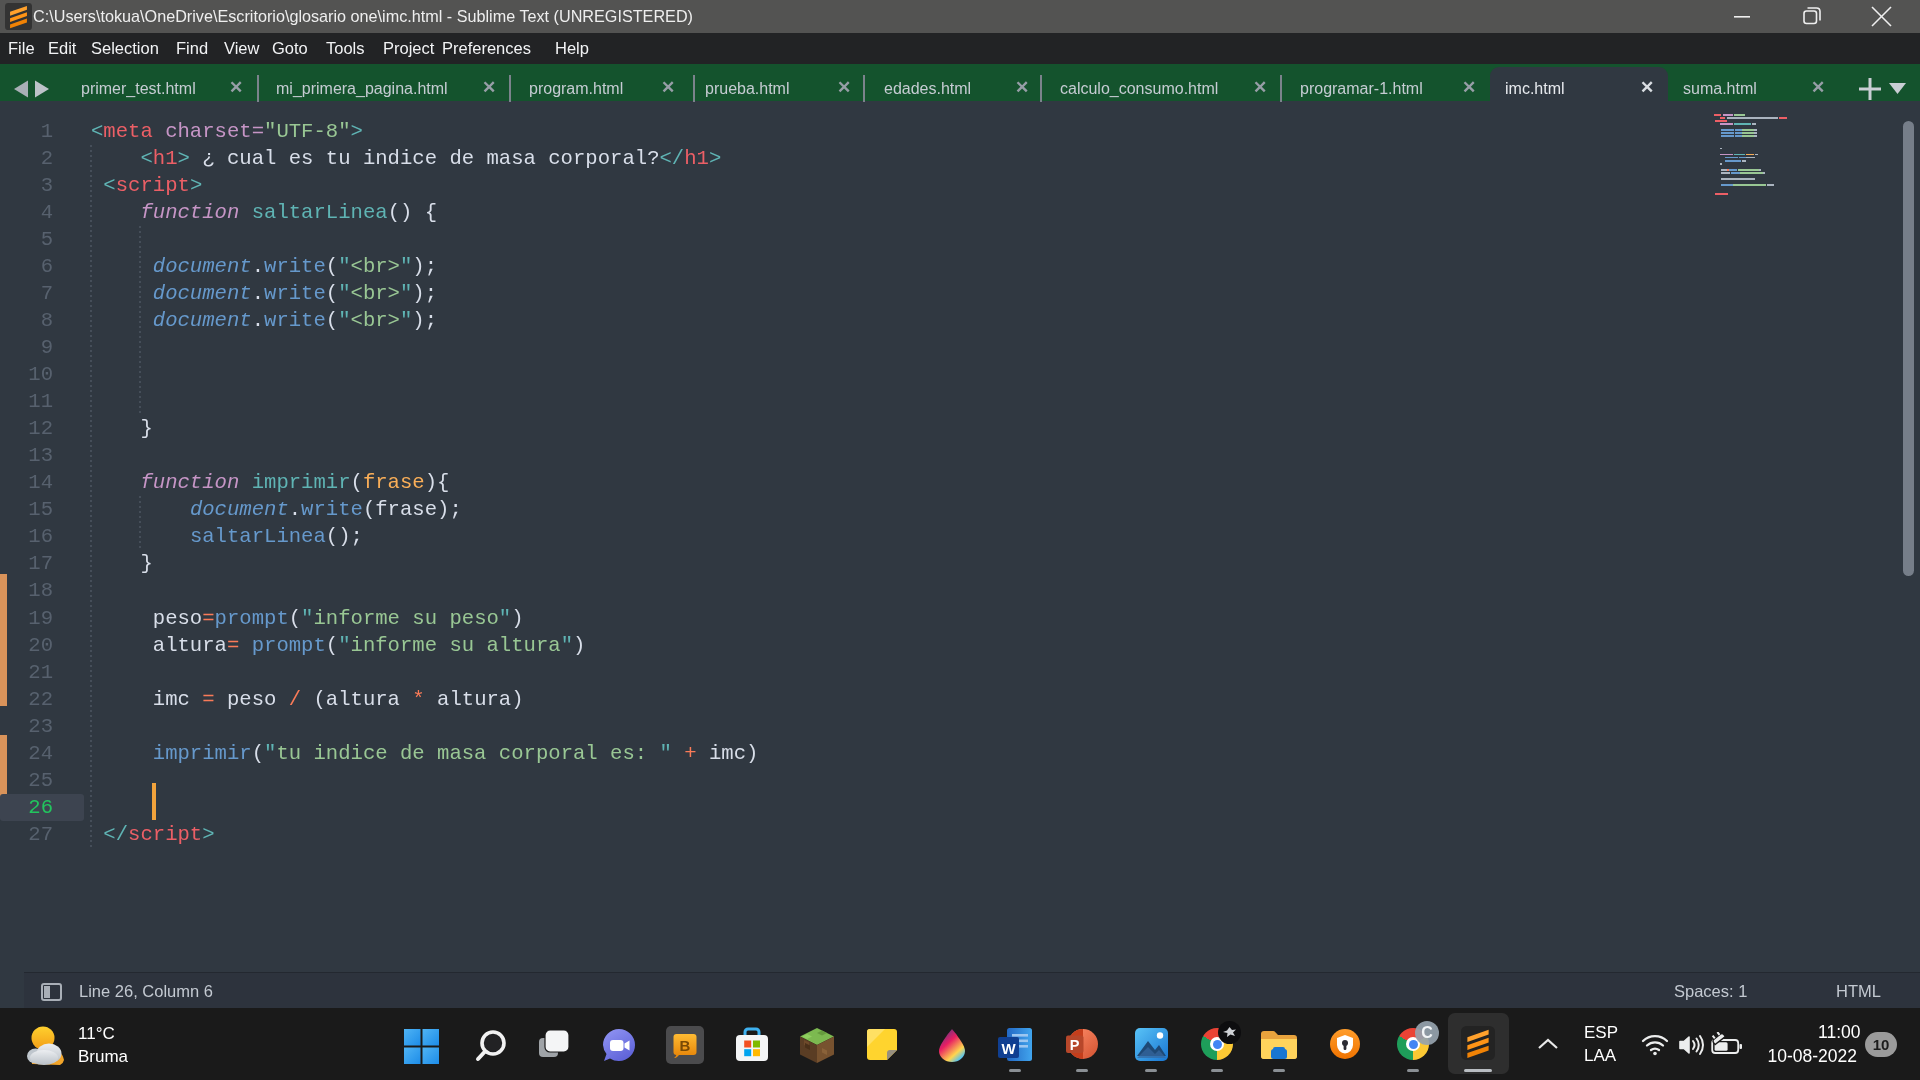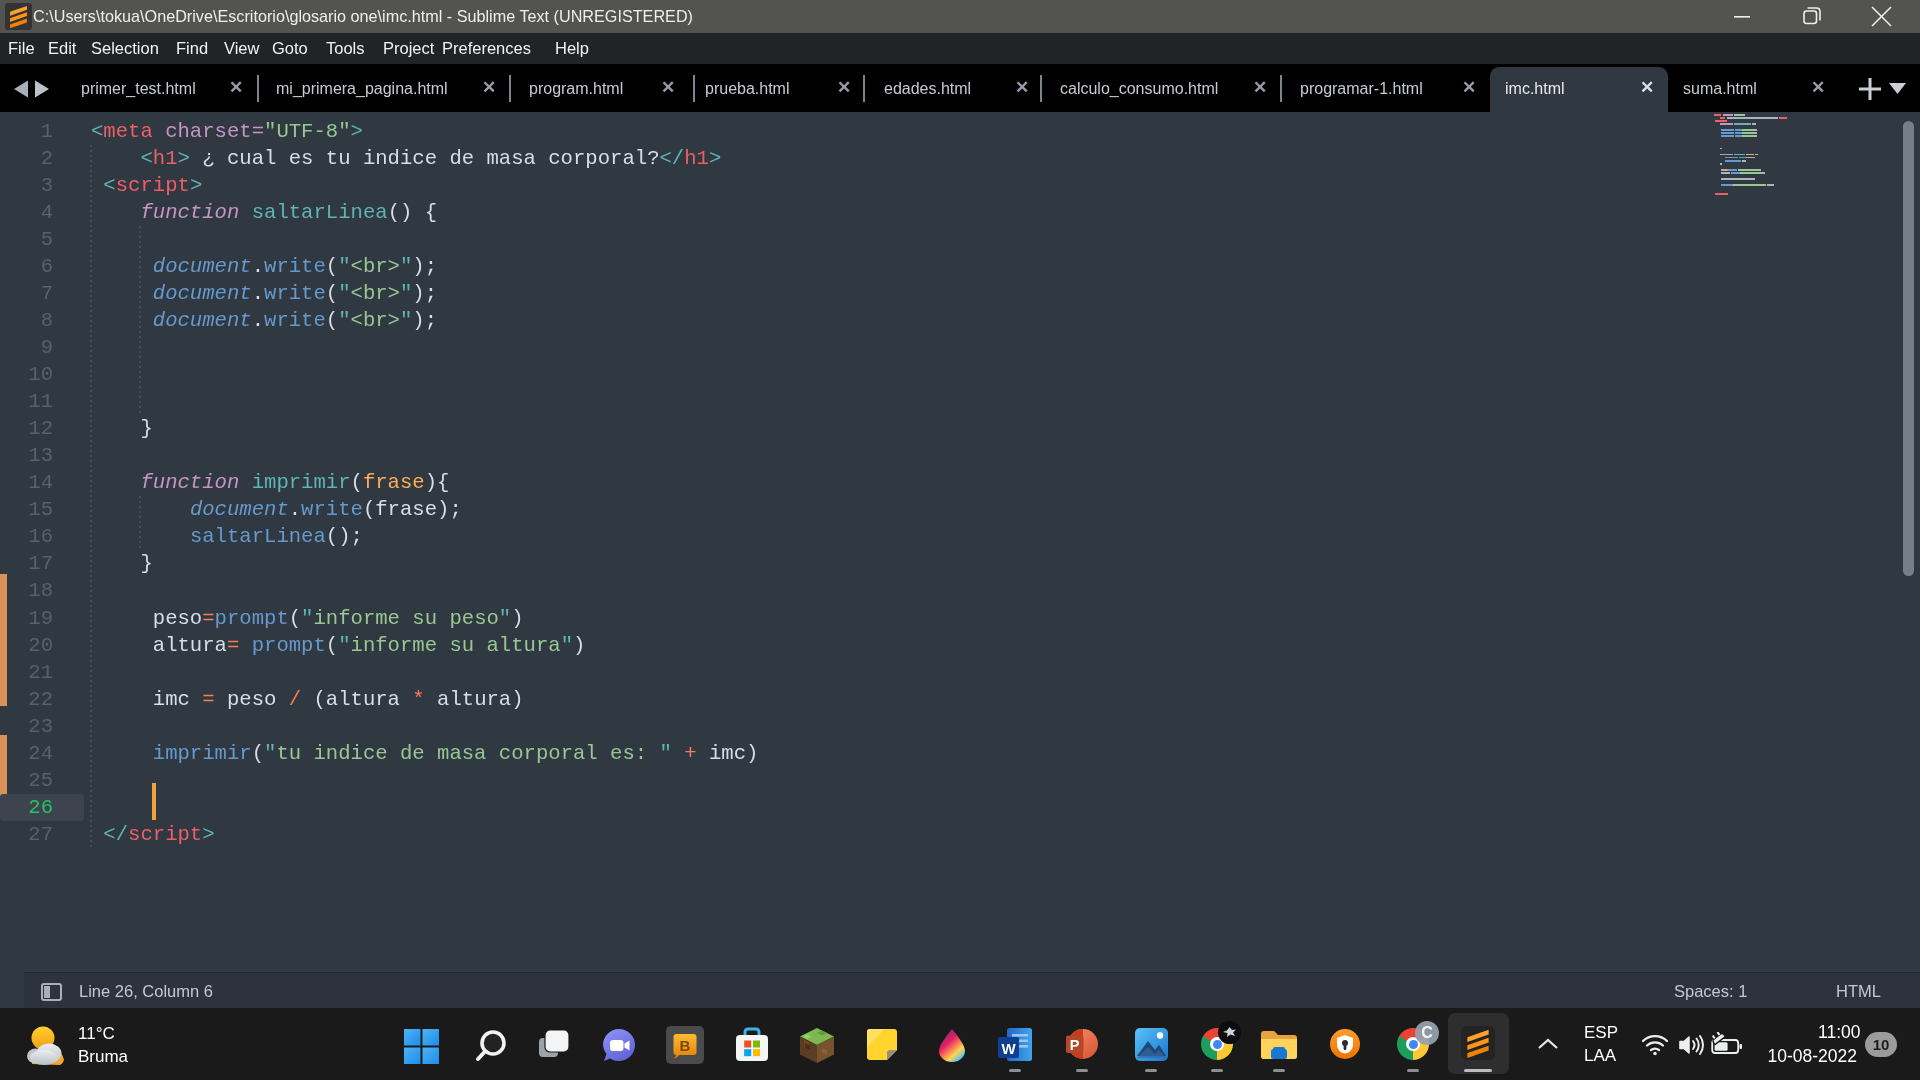--- a/index.html
+++ b/index.html
@@ -1,20 +1,20 @@
 <!DOCTYPE html>
 <html><head>
 <meta charset="UTF-8">
 <style>
 html,body{margin:0;padding:0;width:1920px;height:1080px;overflow:hidden;background:#303841;font-family:"Liberation Sans",sans-serif;}
 .abs{position:absolute;}
 #titlebar{position:absolute;left:0;top:0;width:1920px;height:33px;background:#535352;}
 #menubar{position:absolute;left:0;top:33px;width:1920px;height:31px;background:#222325;}
 .menuitem{position:absolute;top:0;height:31px;line-height:31px;color:#f2f3f5;font-size:16.5px;}
-#tabbar{position:absolute;left:0;top:64px;width:1920px;height:48px;background:#000000;}
+#tabbar{position:absolute;left:0;top:64px;width:1920px;height:37px;background:#14532d;}
 .tabtxt{position:absolute;top:0;height:48px;line-height:49px;color:#c6ccd3;font-size:16px;white-space:pre;}
 .tabx{position:absolute;top:14px;width:20px;height:20px;color:#979ea7;font-size:17px;line-height:20px;text-align:center;font-weight:bold;}
 .tabsep{position:absolute;top:11px;width:2px;height:27px;background:#7b838c;}
 #activetab{position:absolute;left:1490px;top:3px;width:178px;height:45px;background:#303841;border-radius:9px 9px 0 0;}
 #editor{position:absolute;left:0;top:112px;width:1920px;height:860px;background:#303841;}
 pre.code{position:absolute;margin:0;font-family:"Liberation Mono",monospace;font-size:20.6px;line-height:27.05px;white-space:pre;}
 .it{font-style:italic;}
 .teal{color:#5fb4b4;}.red{color:#ec5f66;}.purp{color:#c695c6;}.grn{color:#99c794;}
 .blu{color:#6699cc;}.org{color:#f9ae58;}.opr{color:#f97b58;}.fg{color:#d8dee9;}.qt{color:#5fb4b4;}
 .iguide{position:absolute;width:2px;background-image:repeating-linear-gradient(180deg,#454e59 0px,#454e59 2px,transparent 2px,transparent 5px);}

